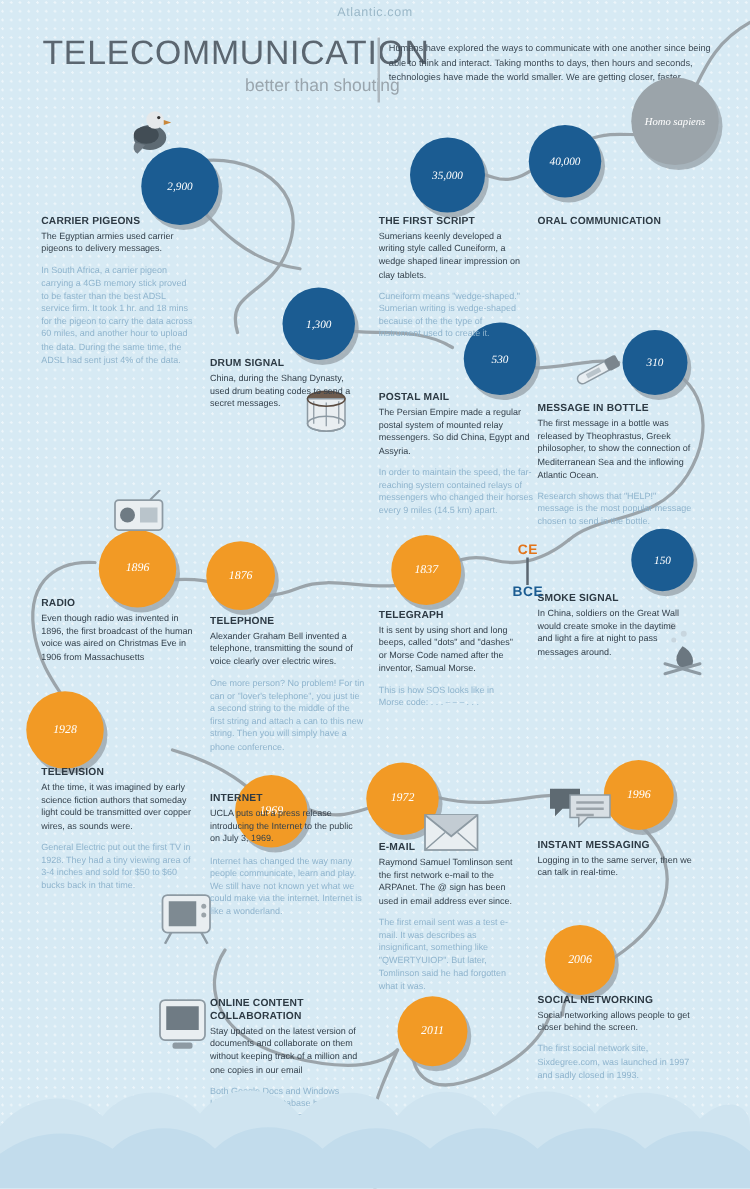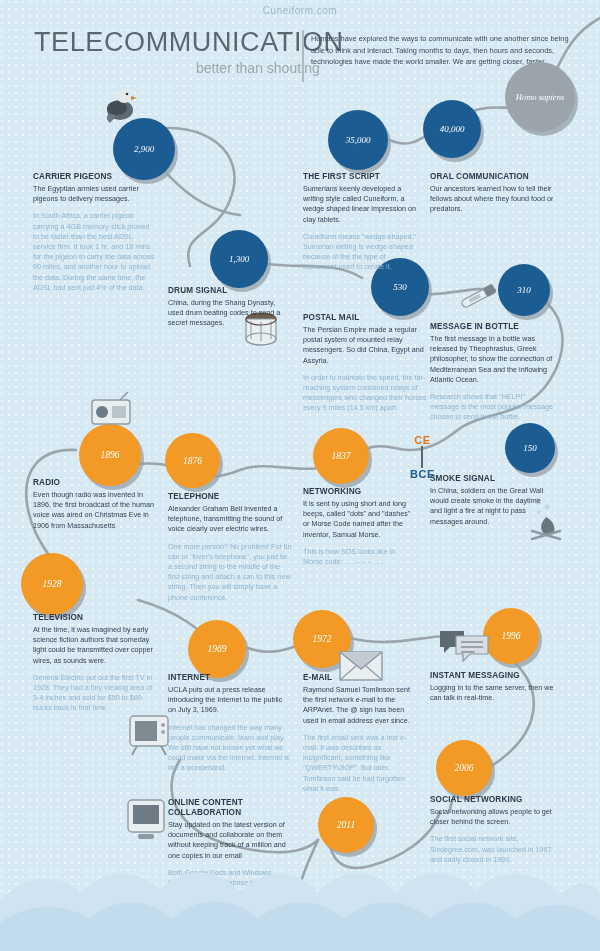--- a/index.html
+++ b/index.html
@@ -73,21 +73,21 @@
   
   .cloud { position: absolute; left: 0; bottom: 0; width: 600px; height: 120px; z-index: 20; }
   
   .icon { position: absolute; z-index: 7; }
 </style>
 </head>
 <body>
 
 <div id="page">
 
-  <div class="watermark">Cuneiform.com</div>
+  <div class="watermark">Atlantic.com</div>
 
   <svg id="pathlayer" viewBox="0 0 600 951" preserveAspectRatio="none">
     <g fill="none" stroke="#9ba4aa" stroke-width="2.6" stroke-linecap="round">
       <path d="M600 18 C 560 40, 560 75, 540 96 C 520 118, 500 100, 470 112"></path>
       <path d="M470 112 C 430 126, 420 150, 395 142 C 360 132, 356 128, 345 136"></path>
       <path d="M152 130 C 200 120, 250 150, 230 200 C 215 238, 180 232, 190 266"></path>
       <path d="M144 148 C 175 185, 200 210, 240 215"></path>
       <path d="M248 260 C 290 272, 330 258, 362 278"></path>
       <path d="M400 292 C 440 300, 470 285, 495 290"></path>
       <path d="M525 292 C 560 300, 575 340, 550 380 C 525 420, 480 410, 455 432"></path>
@@ -122,21 +122,21 @@
       </div>
       <div class="bubble blue" style="left: 113px; top: 118px; width: 62px; height: 62px; font-size: 9px;">
         <span>2,900</span>
       </div>
       <div class="bubble blue" style="left: 328px; top: 110px; width: 60px; height: 60px; font-size: 9px;">
         <span>35,000</span>
       </div>
       <div class="bubble blue" style="left: 423px; top: 100px; width: 58px; height: 58px; font-size: 9px;">
         <span>40,000</span>
       </div>
-      <div class="bubble blue" style="left: 210px; top: 230px; width: 58px; height: 58px; font-size: 9px;">
+      <div class="bubble blue" style="left: 226px; top: 230px; width: 58px; height: 58px; font-size: 9px;">
         <span>1,300</span>
       </div>
       <div class="bubble blue" style="left: 371px; top: 258px; width: 58px; height: 58px; font-size: 9px;">
         <span>530</span>
       </div>
       <div class="bubble blue" style="left: 498px; top: 264px; width: 52px; height: 52px; font-size: 9px;">
         <span>310</span>
       </div>
       <div class="bubble orange" style="left: 79px; top: 424px; width: 62px; height: 62px; font-size: 9.5px;">
         <span>1896</span>
@@ -242,21 +242,20 @@
         <p class="main">The Egyptian armies used carrier pigeons to delivery messages.</p>
         <p class="sub">In South Africa, a carrier pigeon carrying a 4GB memory stick proved to be faster than the best ADSL service firm. It took 1 hr. and 18 mins for the pigeon to carry the data across 60 miles, and another hour to upload the data. During the same time, the ADSL had sent just 4% of the data.</p>
       </div>
       <div class="block" style="left: 303px; top: 172px; width: 114px;">
         <h3>THE FIRST SCRIPT</h3>
         <p class="main">Sumerians keenly developed a writing style called Cuneiform, a wedge shaped linear impression on clay tablets.</p>
         <p class="sub">Cuneiform means "wedge-shaped." Sumerian writing is wedge-shaped because of the the type of instrument used to create it.</p>
       </div>
       <div class="block" style="left: 430px; top: 172px; width: 124px;">
         <h3>ORAL COMMUNICATION</h3>
-        <p class="main">Our ancestors learned how to tell their fellows about where they found food or predators.</p>
       </div>
       <div class="block" style="left: 168px; top: 286px; width: 122px;">
         <h3>DRUM SIGNAL</h3>
         <p class="main">China, during the Shang Dynasty, used drum beating codes to send a secret messages.</p>
       </div>
       <div class="block" style="left: 303px; top: 313px; width: 124px;">
         <h3>POSTAL MAIL</h3>
         <p class="main">The Persian Empire made a regular postal system of mounted relay messengers. So did China, Egypt and Assyria.</p>
         <p class="sub">In order to maintain the speed, the far-reaching system contained relays of messengers who changed their horses every 9 miles (14.5 km) apart.</p>
       </div>
@@ -268,34 +267,34 @@
       <div class="block" style="left: 33px; top: 478px; width: 124px;">
         <h3>RADIO</h3>
         <p class="main">Even though radio was invented in 1896, the first broadcast of the human voice was aired on Christmas Eve in 1906 from Massachusetts</p>
       </div>
       <div class="block" style="left: 168px; top: 492px; width: 124px;">
         <h3>TELEPHONE</h3>
         <p class="main">Alexander Graham Bell invented a telephone, transmitting the sound of voice clearly over electric wires.</p>
         <p class="sub">One more person? No problem! For tin can or "lover's telephone", you just tie a second string to the middle of the first string and attach a can to this new string. Then you will simply have a phone conference.</p>
       </div>
       <div class="block" style="left: 303px; top: 487px; width: 114px;">
-        <h3>NETWORKING</h3>
+        <h3>TELEGRAPH</h3>
         <p class="main">It is sent by using short and long beeps, called "dots" and "dashes" or Morse Code named after the inventor, Samual Morse.</p>
         <p class="sub">This is how SOS looks like in Morse code: . . .  ⎯ ⎯ ⎯  . . .</p>
       </div>
       <div class="block" style="left: 430px; top: 474px; width: 124px;">
         <h3>SMOKE SIGNAL</h3>
         <p class="main">In China, soldiers on the Great Wall would create smoke in the daytime and light a fire at night to pass messages around.</p>
       </div>
       <div class="block" style="left: 33px; top: 613px; width: 124px;">
         <h3>TELEVISION</h3>
         <p class="main">At the time, it was imagined by early science fiction authors that someday light could be transmitted over copper wires, as sounds were.</p>
         <p class="sub">General Electric put out the first TV in 1928. They had a tiny viewing area of 3-4 inches and sold for $50 to $60 bucks back in that time.</p>
       </div>
-      <div class="block" style="left: 168px; top: 673px; width: 124px;">
+      <div class="block" style="left: 168px; top: 634px; width: 124px;">
         <h3>INTERNET</h3>
         <p class="main">UCLA puts out a press release introducing  the Internet to the public on July 3, 1969.</p>
         <p class="sub">Internet has changed the way many people communicate, learn and play. We still have not known yet what we could make via the internet. Internet is like a wonderland.</p>
       </div>
       <div class="block" style="left: 303px; top: 673px; width: 118px;">
         <h3>E-MAIL</h3>
         <p class="main">Raymond Samuel Tomlinson sent the first network e-mail to the ARPAnet. The @ sign has been used in email address ever since.</p>
         <p class="sub">The first email sent was a test e-mail. It was describes as insignificant, something like "QWERTYUIOP". But later, Tomlinson said he had forgotten what it was.</p>
       </div>
       <div class="block" style="left: 430px; top: 671px; width: 124px;">

